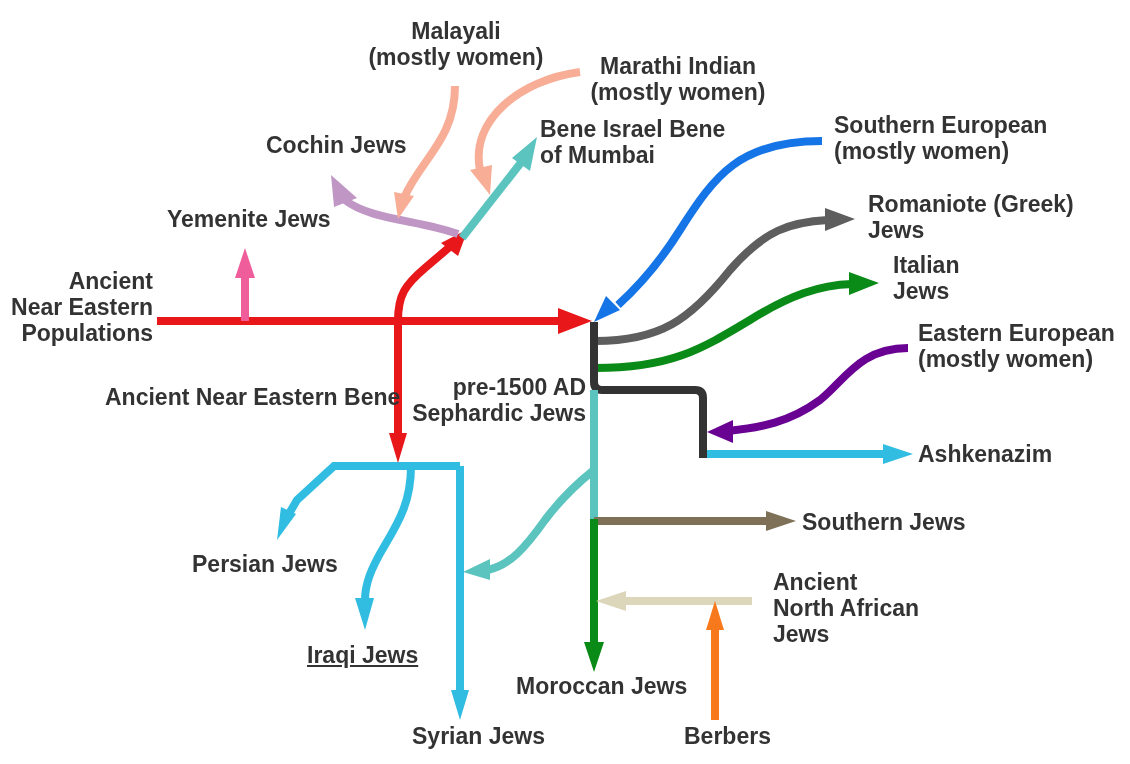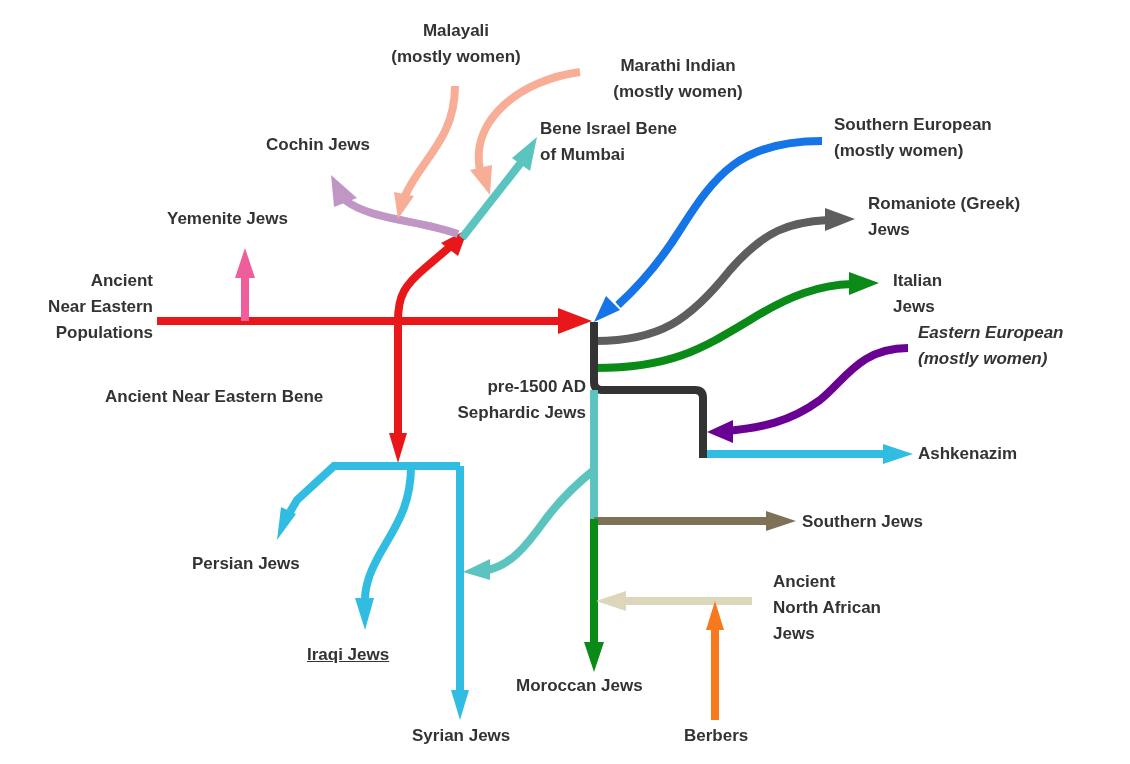--- a/index.html
+++ b/index.html
@@ -1,19 +1,19 @@
 <!DOCTYPE html>
 <html><head>
 <meta charset="utf-8">
 <style>
   html, body { margin: 0; padding: 0; background: #ffffff; }
   body { width: 1130px; height: 764px; position: relative; overflow: hidden;
          font-family: "Liberation Sans", sans-serif; }
   #diagram { position: absolute; left: 0; top: 0; }
-  .lbl { position: absolute; font-weight: bold; font-size: 17px; line-height: 26px;
+  .lbl { position: absolute; font-weight: bold; font-size: 23px; line-height: 26px;
          color: #333333; white-space: pre; }
   .r { text-align: right; }
   .c { text-align: center; }
 </style>
 </head>
 <body>
 
 <svg id="diagram" width="1130" height="764" viewBox="0 0 1130 764" xmlns="http://www.w3.org/2000/svg">
   <g fill="none" stroke-width="8">
 
@@ -132,23 +132,23 @@
 (mostly women)</div>
 <div class="lbl c" style="left:588px; top:45px; width:180px;margin-top:8px;">Marathi Indian
 (mostly women)</div>
 <div class="lbl" style="left:540px; top:116px;">Bene Israel Bene
 of Mumbai</div>
 <div class="lbl" style="left:105px; top:384px;">Ancient Near Eastern Bene</div>
 <div class="lbl" style="left:834px; top:112px;">Southern European
 (mostly women)</div>
 <div class="lbl" style="left:868px; top:191px;">Romaniote (Greek)
 Jews</div>
-<div class="lbl" style="left:893px; top:268px;">Italian
+<div class="lbl" style="left:893px; top:252px;">Italian
 Jews</div>
-<div class="lbl" style="left:918px; top:320px;font-style:italic;">Eastern European
+<div class="lbl" style="left:918px; top:320px;">Eastern European
 (mostly women)</div>
 <div class="lbl r" style="left:400px; top:374px; width:186px;">pre-1500 AD
 Sephardic Jews</div>
 <div class="lbl" style="left:918px; top:441px;">Ashkenazim</div>
 <div class="lbl" style="left:192px; top:551px;">Persian Jews</div>
 <div class="lbl" style="left:307px; top:642px;text-decoration:underline;">Iraqi Jews</div>
 <div class="lbl" style="left:400px; top:723px;margin-left:12px;">Syrian Jews</div>
 <div class="lbl" style="left:802px; top:509px;">Southern Jews</div>
 <div class="lbl" style="left:773px; top:569px;">Ancient
 North African

